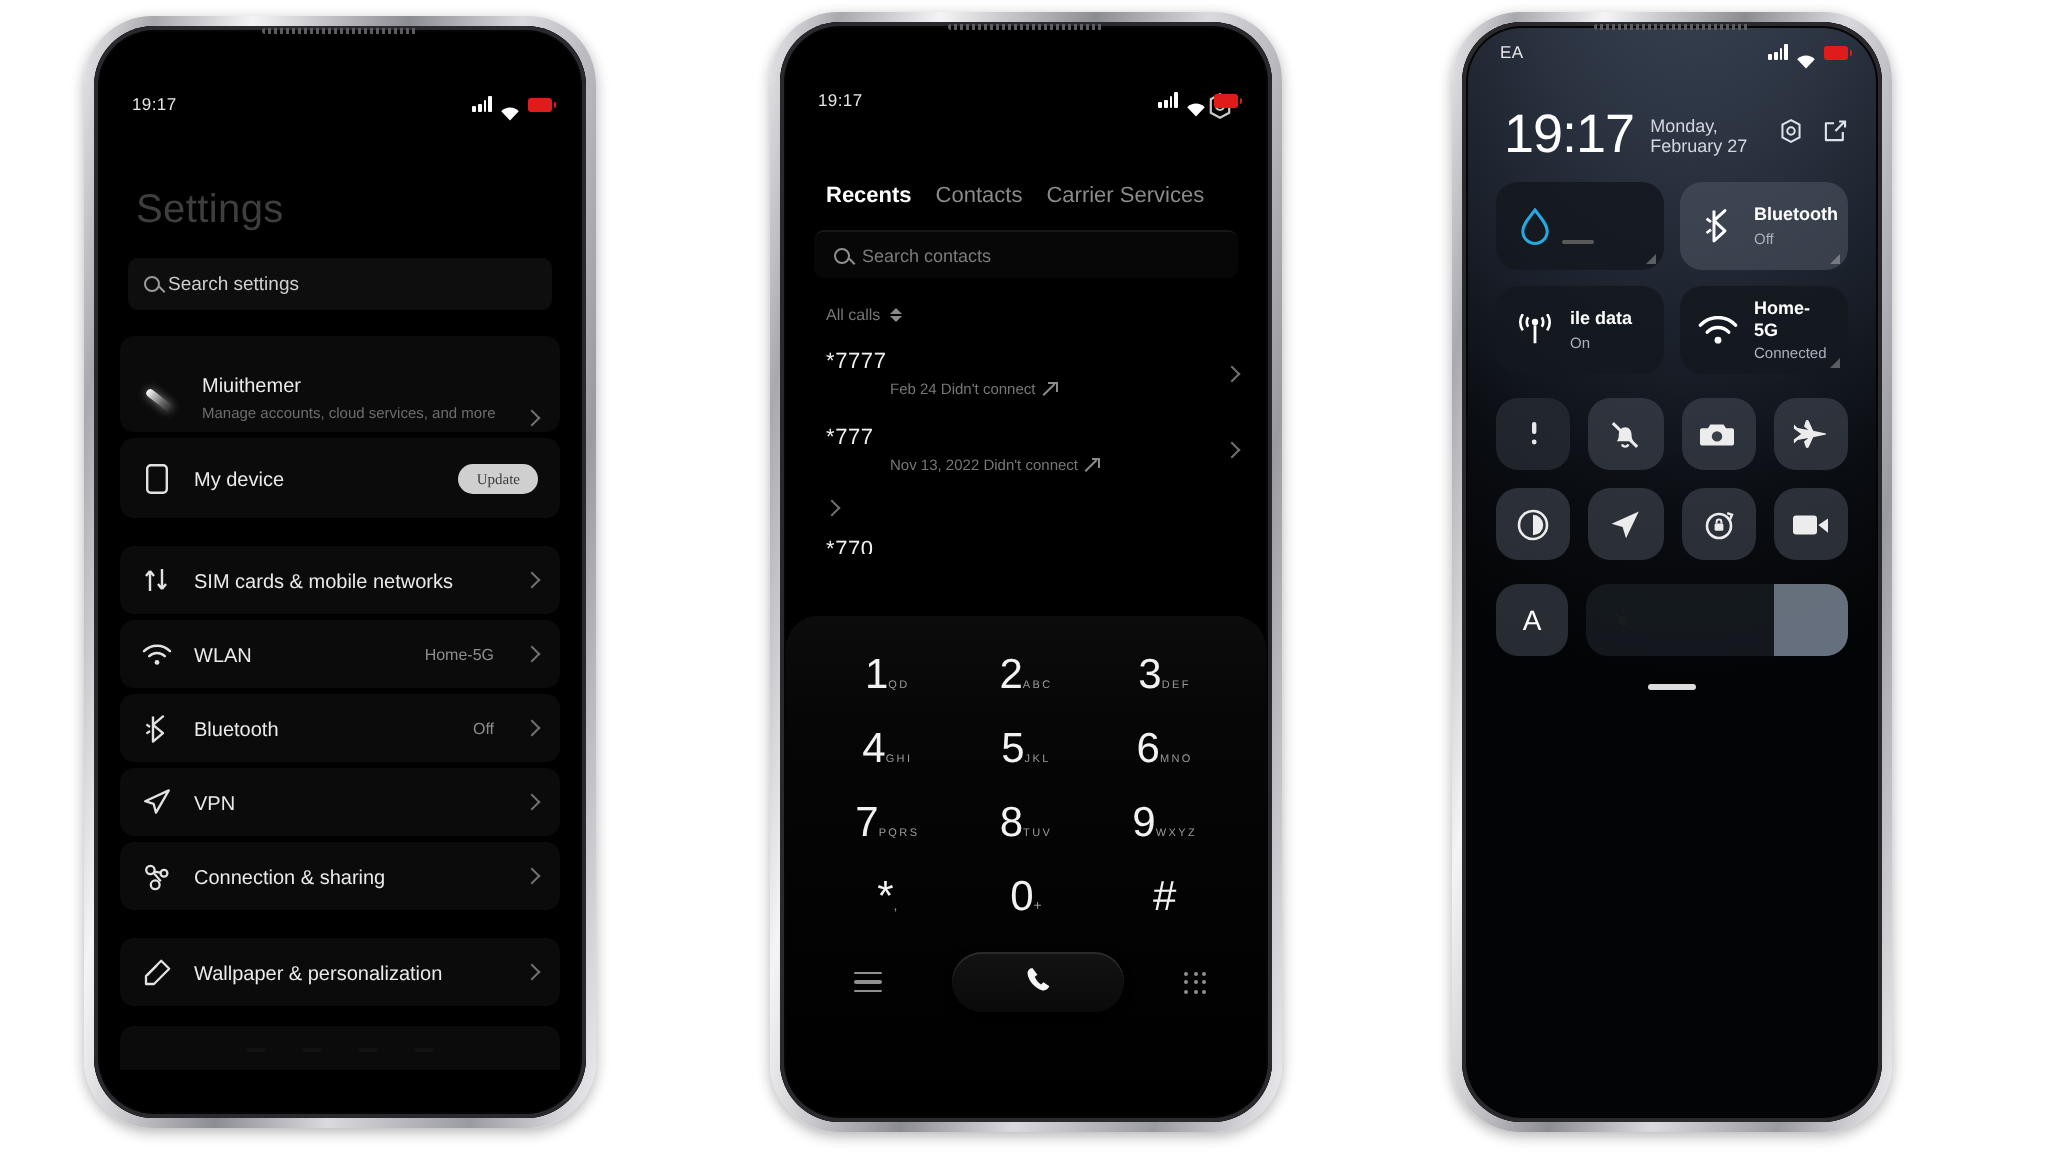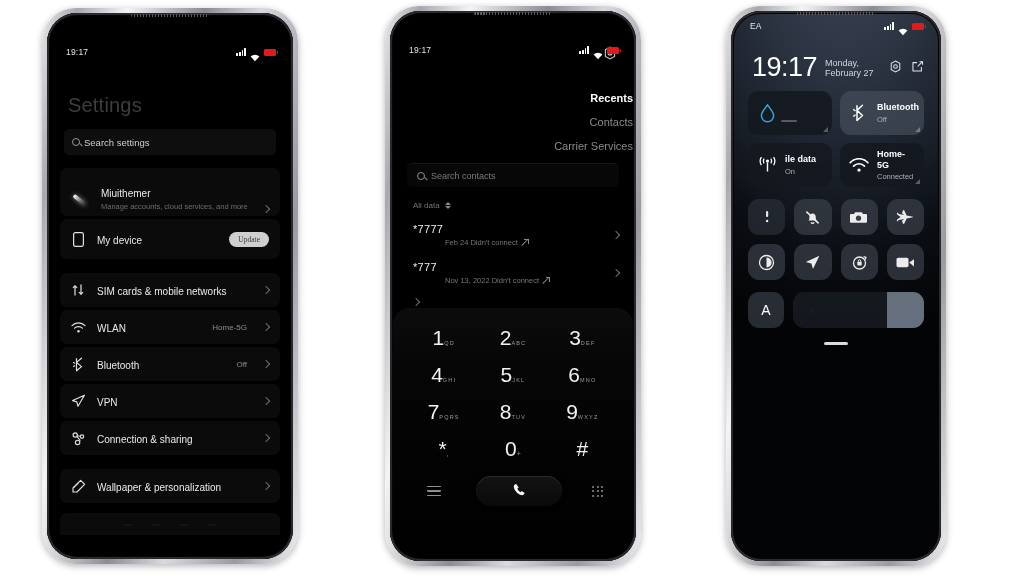--- a/index.html
+++ b/index.html
@@ -72,21 +72,21 @@
   .s-themer-icon:before{ content:''; position:absolute; left:3px; top:8px; width:15px; height:4px;
     border-radius:2px; background:linear-gradient(90deg,#ffffff,#6f6f6f 60%,#2a2a2a);
     transform:rotate(38deg); box-shadow:0 0 5px rgba(255,255,255,.45);}
   .s-bottom-peek { margin:10px 10px 0; height:22px; background:#0b0b0b; border-radius:7px 7px 0 0; }
   .s-peek-dots { display:flex; gap:18px; justify-content:center; padding-top:11px; }
   .s-peek-dots i { width:10px;height:2px;background:#141414;display:block;border-radius:1px;}
 
   
   .dial-body { position:absolute; inset:0; padding-top:24px; background:#000; }
   .d-gear { position:absolute; right:16px; top:32px; width:14px; height:14px; }
-  .d-tabs { display:flex; align-items:flex-end; gap:12px; padding:30px 0 0 20px;flex-direction:column; }
+  .d-tabs { display:flex; align-items:flex-end; gap:12px; padding:30px 0 0 20px; }
   .d-tab { font-size:11px; color:#8a8a8a; }
   .d-tab.active { color:#ffffff; font-weight:700; }
   .d-search { margin:11px 14px 0; height:24px; border-radius:5px; background:#070707;
     border-top:1px solid #171717; display:flex; align-items:center; gap:6px; padding:0 10px; }
   .d-search .mag { width:8px;height:8px;border:1px solid #8f8f8f;border-radius:50%;position:relative;flex:none;}
   .d-search .mag:after{content:'';position:absolute;width:3.5px;height:1px;background:#8f8f8f;
     right:-3px;bottom:0;transform:rotate(45deg);}
   .d-search span { font-size:9px; color:#7b7b7b; }
   .d-filter { display:flex; align-items:center; gap:5px; padding:14px 0 0 20px; }
   .d-filter span { font-size:8px; color:#767676; }
@@ -368,21 +368,21 @@
             <span class="d-tab">Contacts</span>
             <span class="d-tab">Carrier Services</span>
           </div>
 
           <div class="d-search">
             <span class="mag"></span>
             <span>Search contacts</span>
           </div>
 
           <div class="d-filter">
-            <span>All data</span>
+            <span>All calls</span>
             <span class="d-sort">
                 <i></i>
                 <i></i>
               </span>
           </div>
 
           <div class="d-calls">
             <div class="d-call">
               <span class="d-call-txt">
                 <span class="d-num" style="display:block">*7777</span>

